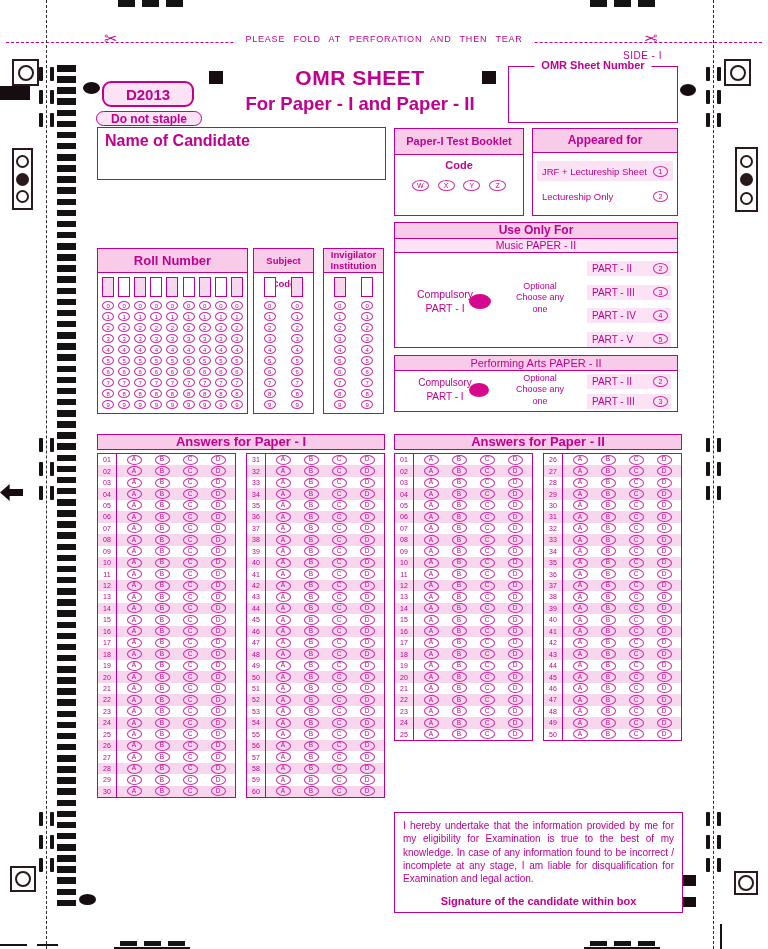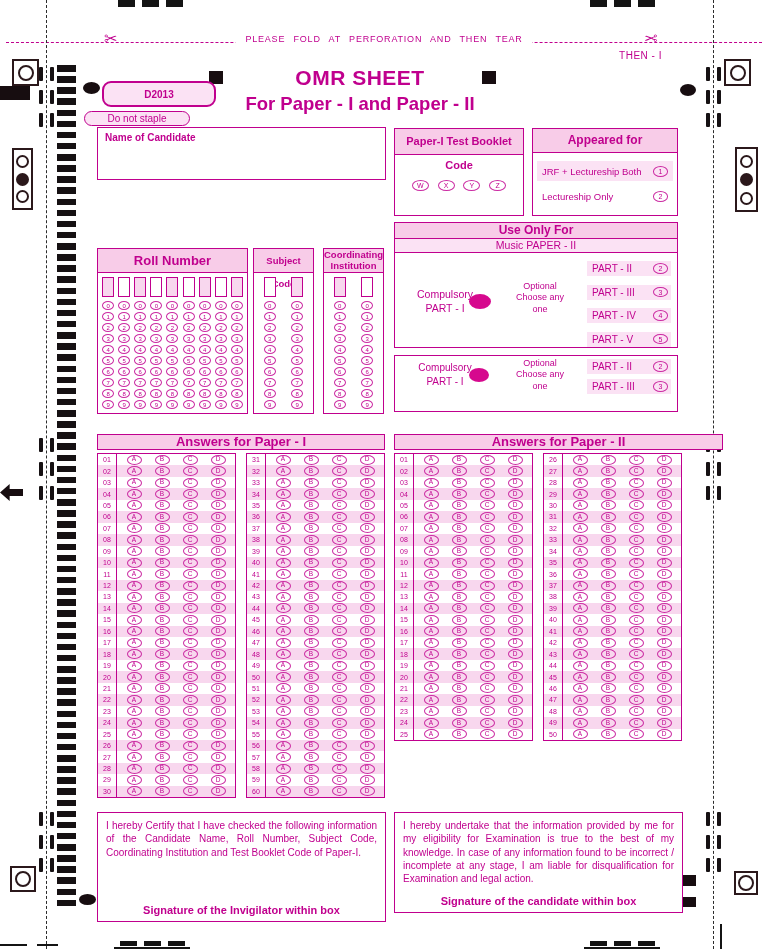--- a/index.html
+++ b/index.html
@@ -31,26 +31,26 @@
     clip-path:polygon(0% 50%,42% 0%,42% 30%,100% 30%,100% 70%,42% 70%,42% 100%)}
   .regsq{position:absolute;border:2px solid #2b181b;background:#fff;display:flex;align-items:center;justify-content:center}
   .regsq b{display:block;width:16px;height:16px;border:2.5px solid #2b181b;border-radius:50%}
   .regtall{position:absolute;border:2px solid #2b181b;background:#fff;display:flex;flex-direction:column;align-items:center;justify-content:space-evenly}
   .regtall b{display:block;width:13px;height:13px;border:2px solid #2b181b;border-radius:50%}
   .regtall b.fill{background:#2b181b}
 
   
   .mbox{position:absolute;border:1.5px solid var(--magenta);background:#fff;display:flex;flex-direction:column}
   .bhead{background:var(--pink-header);border-bottom:1.5px solid var(--magenta);font-weight:bold;text-align:center;color:var(--magenta)}
-  .field-label{padding:4px 7px;font-size:10px;font-weight:bold;color:var(--magenta)}
-
-  .code-box{position:absolute;left:102px;top:81px;width:114px;height:26px;border:2px solid var(--magenta);border-radius:9px;
-    background:var(--pink-light);display:flex;align-items:center;justify-content:center;font-size:10px;font-weight:bold;color:var(--magenta)}
-  .staple-pill{position:absolute;left:84px;top:111px;width:106px;height:15px;border:1.5px solid var(--magenta);border-radius:8px;
-    background:var(--pink-light);display:flex;align-items:center;justify-content:center;font-size:10px;font-weight:normal;color:var(--magenta)}
+  .field-label{padding:4px 7px;font-size:16px;font-weight:bold;color:var(--magenta)}
+
+  .code-box{position:absolute;left:102px;top:81px;width:92px;height:26px;border:2px solid var(--magenta);border-radius:9px;
+    background:var(--pink-light);display:flex;align-items:center;justify-content:center;font-size:15px;font-weight:bold;color:var(--magenta)}
+  .staple-pill{position:absolute;left:96px;top:111px;width:106px;height:15px;border:1.5px solid var(--magenta);border-radius:8px;
+    background:var(--pink-light);display:flex;align-items:center;justify-content:center;font-size:12px;font-weight:bold;color:var(--magenta)}
   .title-wrap{position:absolute;left:228px;top:66px;width:264px;text-align:center;color:var(--magenta)}
   .title1{font-size:21px;font-weight:bold;letter-spacing:.5px}
   .title2{font-size:18.5px;font-weight:bold;margin-top:3px}
   .osn{overflow:visible}
   .osn-legend{position:absolute;top:-8px;left:50%;transform:translateX(-50%);background:#fff;padding:0 7px;
     font-size:11px;font-weight:bold;white-space:nowrap;color:var(--magenta)}
 
   
   .bubble{display:inline-flex;align-items:center;justify-content:center;border:1.2px solid var(--bubble);
     border-radius:50%;color:var(--magenta);line-height:1;flex:none}
@@ -113,21 +113,21 @@
   <div class="eline" style="left:114px;top:947px;width:76px"></div>
   <div class="eline" style="left:584px;top:947px;width:76px"></div>
   <div class="eline" style="left:0;top:944px;width:27px"></div>
   <div class="eline" style="left:37px;top:944px;width:21px"></div>
   <div class="eline" style="left:720px;top:924px;width:2px;height:25px"></div>
 
   <div class="fold-line"></div>
   <span class="scissors" style="left:104px">✂</span>
   <span class="scissors flip" style="left:644px">✂</span>
   <div class="fold-text">PLEASE FOLD AT PERFORATION AND THEN TEAR</div>
-  <div class="side-label">THEN - I</div>
+  <div class="side-label">SIDE - I</div>
   <div class="vline" style="left:46px"></div>
   <div class="vline" style="left:713px"></div>
   <div id="brackets">
       <div class="bpair" style="left: 39px; top: 67px;">
         <i></i>
         <i></i>
       </div>
       <div class="bpair" style="left: 39px; top: 90px;">
         <i></i>
         <i></i>
@@ -307,40 +307,43 @@
   <div class="blksq" style="left:482px;top:71px;width:14px;height:13px"></div>
   <div class="blksq" style="left:683px;top:875px;width:13px;height:11px"></div>
   <div class="blksq" style="left:683px;top:897px;width:13px;height:10px"></div>
 
   <div class="code-box">D2013</div>
   <div class="staple-pill">Do not staple</div>
   <div class="title-wrap">
     <div class="title1">OMR SHEET</div>
     <div class="title2">For Paper - I and Paper - II</div>
   </div>
+  <div class="mbox osn" style="left:508px;top:66px;width:170px;height:57px">
+    <span class="osn-legend">OMR Sheet Number</span>
+  </div>
 
   <div class="mbox" style="left:97px;top:127px;width:289px;height:53px">
     <div class="field-label">Name of Candidate</div>
   </div>
 
   <div class="mbox" style="left:394px;top:128px;width:130px;height:88px">
     <div class="bhead" style="height:26px;line-height:24px;font-size:11px">Paper-I Test Booklet Code</div>
     <div class="bk-body" id="bkbody">
         <div class="bubble bk">W</div>
         <div class="bubble bk">X</div>
         <div class="bubble bk">Y</div>
         <div class="bubble bk">Z</div>
       </div>
   </div>
 
   <div class="mbox" style="left:532px;top:128px;width:146px;height:88px">
     <div class="bhead" style="height:24px;line-height:22px;font-size:12px">Appeared for</div>
     <div class="ap-body" id="apbody">
         <div class="ap-row alt">
-          <div>JRF + Lectureship Both</div>
+          <div>JRF + Lectureship Sheet</div>
           <div class="bubble pt">1</div>
         </div>
         <div class="ap-row">
           <div>Lectureship Only</div>
           <div class="bubble pt">2</div>
         </div>
       </div>
   </div>
 
   <div class="mbox" style="left:394px;top:222px;width:284px;height:126px">
@@ -368,20 +371,21 @@
           </div>
           <div class="part-row" style="margin-bottom: 8.5px;">
             <div>PART - V</div>
             <div class="bubble pt">5</div>
           </div>
         </div>
     </div>
   </div>
 
   <div class="mbox" style="left:394px;top:355px;width:284px;height:57px">
+    <div class="bhead" style="height:15px;line-height:14px;font-size:11px;font-weight:normal">Performing Arts PAPER - II</div>
     <div class="uo-body">
       <div class="comp" style="left:8px;top:5px;width:84px;font-size:10px">Compulsory
 PART - I</div>
       <div class="dotmark" style="left:74px;top:12px;width:20px;height:14px"></div>
       <div class="opt" style="left:106px;top:2px;width:78px">Optional
 Choose any
 one</div>
       <div class="parts" style="top:3px">
           <div class="part-row" style="margin-bottom: 5px;">
             <div>PART - II</div>
@@ -568,21 +572,21 @@
             <div class="bubble dg">8</div>
           </div>
           <div class="dg-row">
             <div class="bubble dg">9</div>
             <div class="bubble dg">9</div>
           </div>
         </div>
       </div>
   </div>
   <div class="mbox" style="left:323px;top:248px;width:61px;height:166px">
-    <div class="bhead" style="height:24px;font-size:9.5px;line-height:1.15;padding-top:1px">Coordinating Institution</div>
+    <div class="bhead" style="height:24px;font-size:9.5px;line-height:1.15;padding-top:1px">Invigilator Institution</div>
     <div class="dgwrap" id="coordgrid">
         <div class="dg-boxes">
           <div class="wbox tint"></div>
           <div class="wbox"></div>
         </div>
         <div class="dg-grid">
           <div class="dg-row">
             <div class="bubble dg">0</div>
             <div class="bubble dg">0</div>
           </div>
@@ -1165,21 +1169,21 @@
         <div class="ans-num">60</div>
         <div class="ans-bubbles">
           <div class="bubble ab">A</div>
           <div class="bubble ab">B</div>
           <div class="bubble ab">C</div>
           <div class="bubble ab">D</div>
         </div>
       </div>
     </div>
 
-  <div class="ans-head" style="left:394px;top:434px;width:329px">Answers for Paper - II</div>
+  <div class="ans-head" style="left:394px;top:434px;width:288px">Answers for Paper - II</div>
   <div class="ans-grid" style="left:394px;top:453px;width:139px;height:288px" id="p2a">
       <div class="ans-row">
         <div class="ans-num">01</div>
         <div class="ans-bubbles">
           <div class="bubble ab">A</div>
           <div class="bubble ab">B</div>
           <div class="bubble ab">C</div>
           <div class="bubble ab">D</div>
         </div>
       </div>
@@ -1621,21 +1625,17 @@
         <div class="ans-num">50</div>
         <div class="ans-bubbles">
           <div class="bubble ab">A</div>
           <div class="bubble ab">B</div>
           <div class="bubble ab">C</div>
           <div class="bubble ab">D</div>
         </div>
       </div>
     </div>
 
-  <div class="decl" style="left:97px;top:812px;width:289px;height:110px">
-    <span>I hereby Certify that I have checked the following information of the Candidate Name, Roll Number, Subject Code, Coordinating Institution and Test Booklet Code of Paper-I.</span>
-    <div class="sig">Signature of the Invigilator within box</div>
-  </div>
   <div class="decl" style="left:394px;top:812px;width:289px;height:101px">
     <span>I hereby undertake that the information provided by me for my eligibility for Examination is true to the best of my knowledge. In case of any information found to be incorrect / incomplete at any stage, I am liable for disqualification for Examination and legal action.</span>
     <div class="sig">Signature of the candidate within box</div>
   </div>
 </div>
 
 </body></html>

